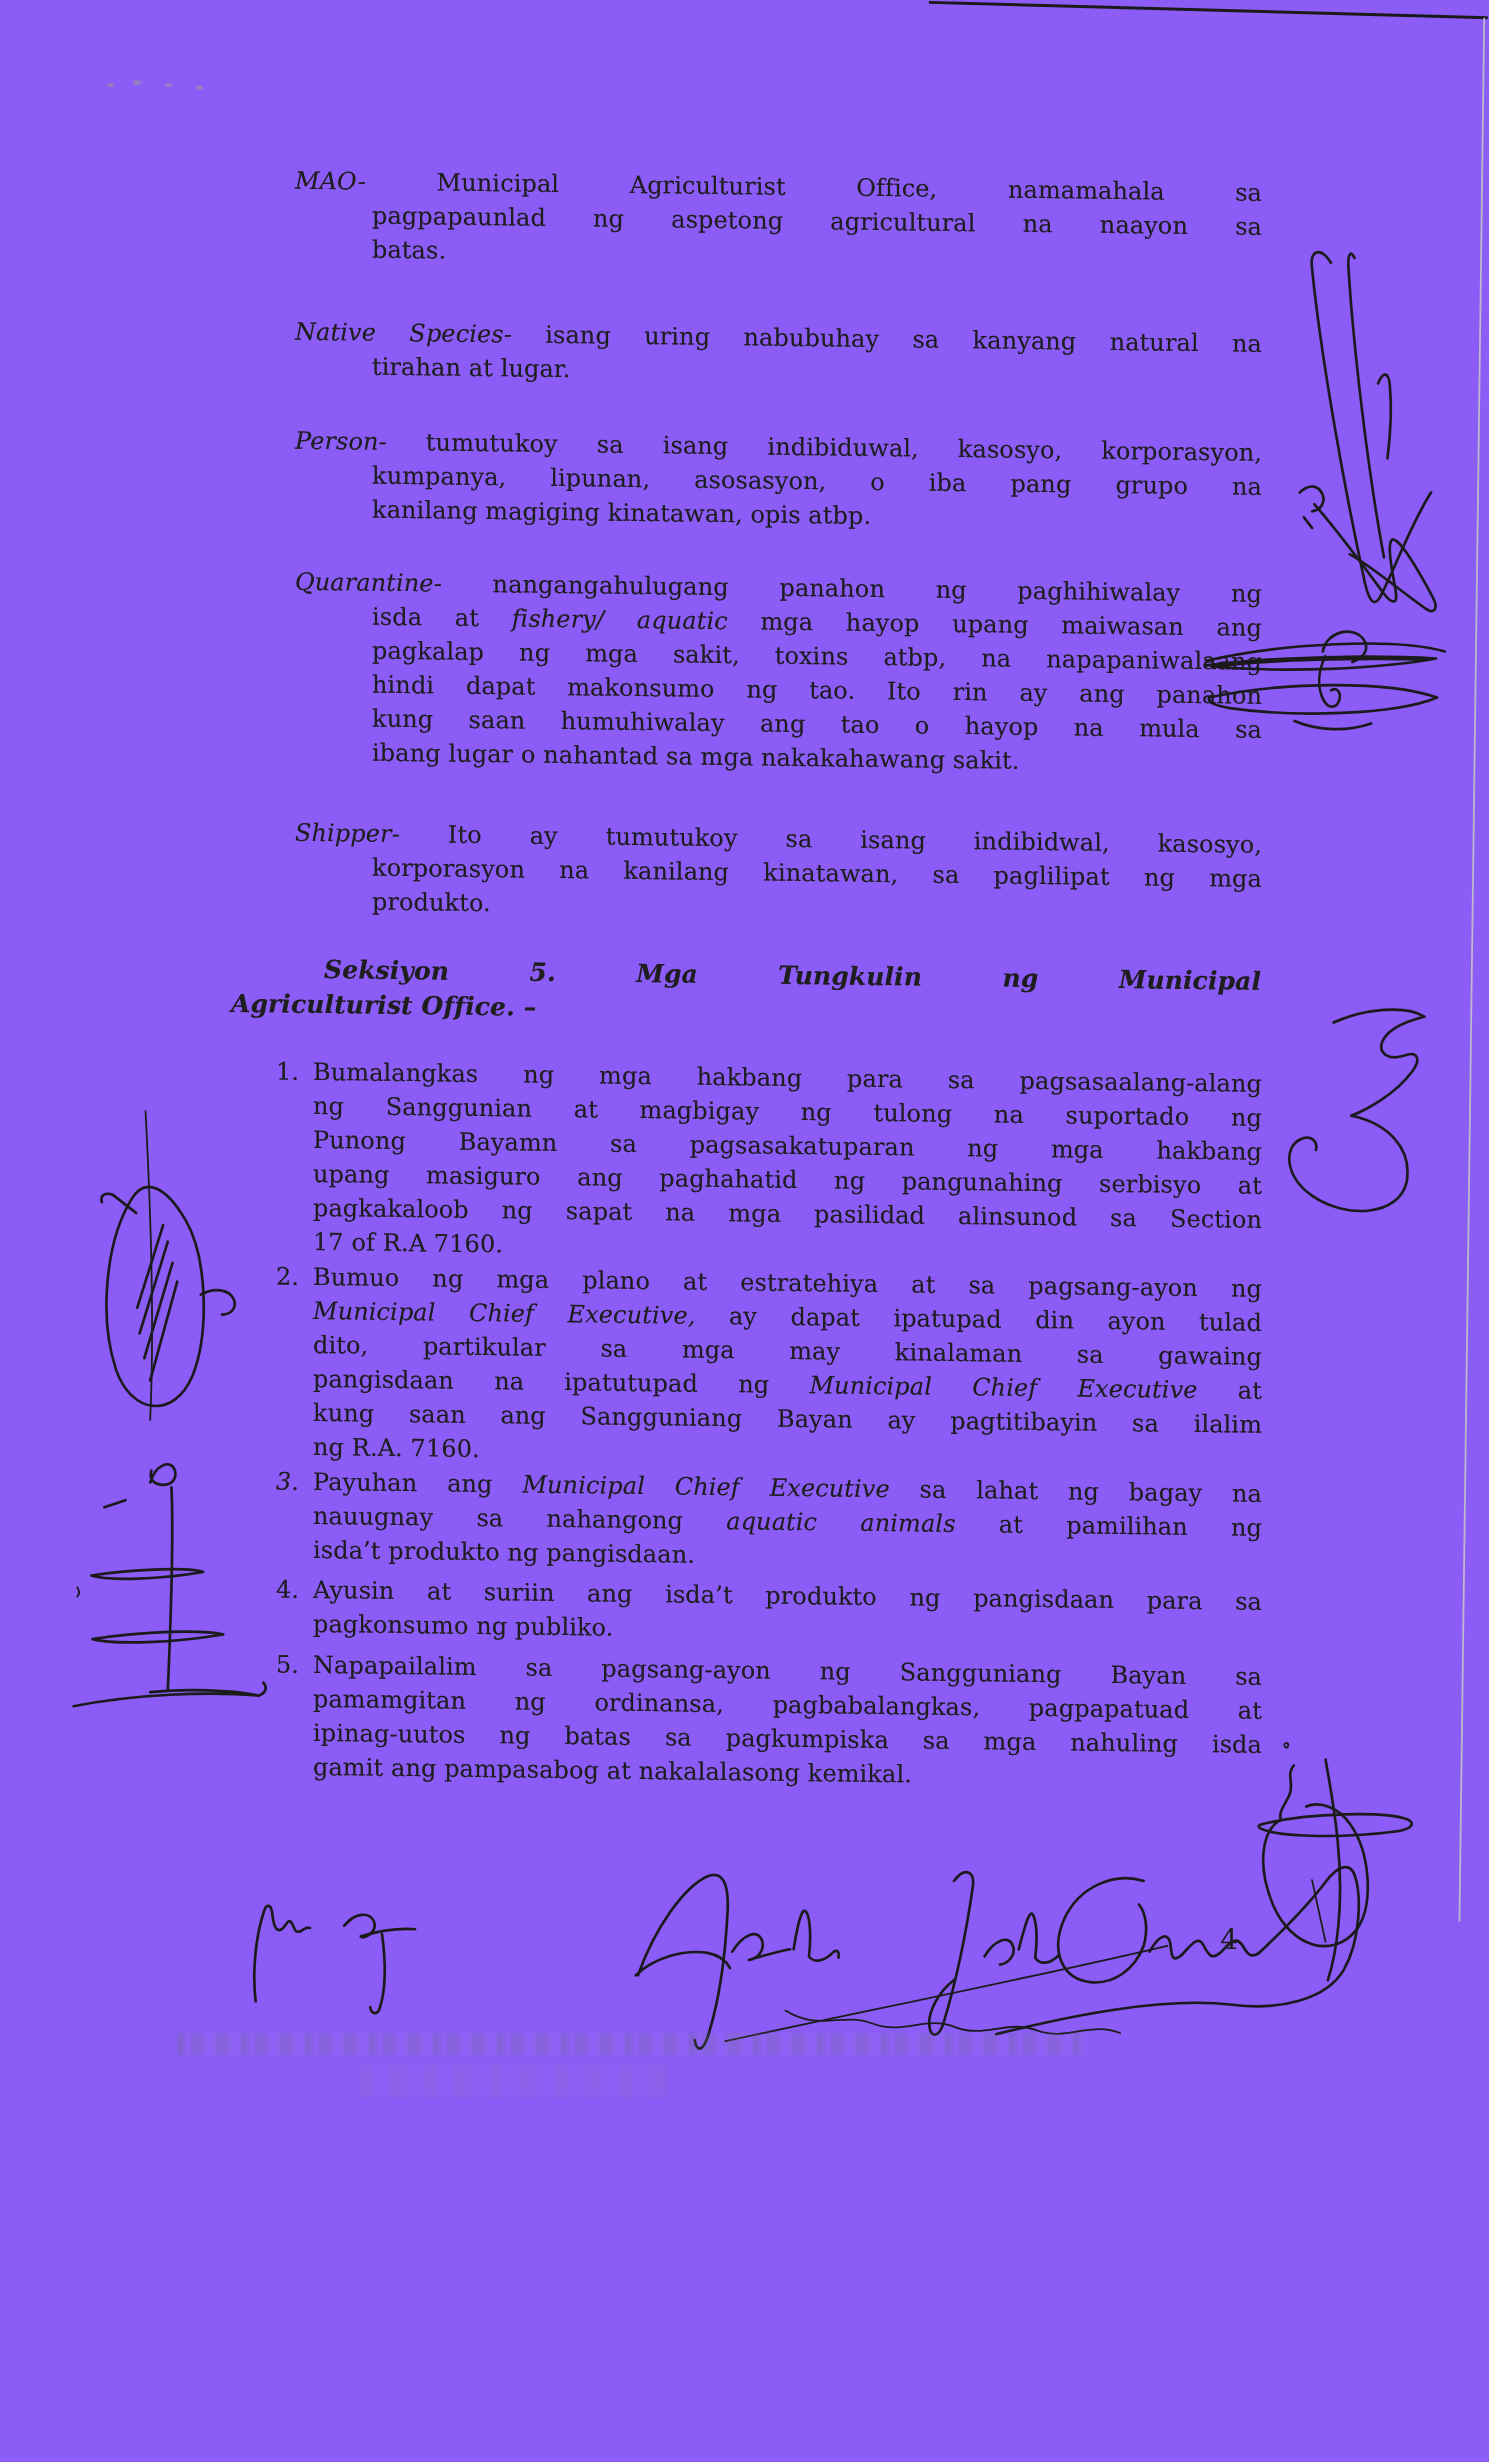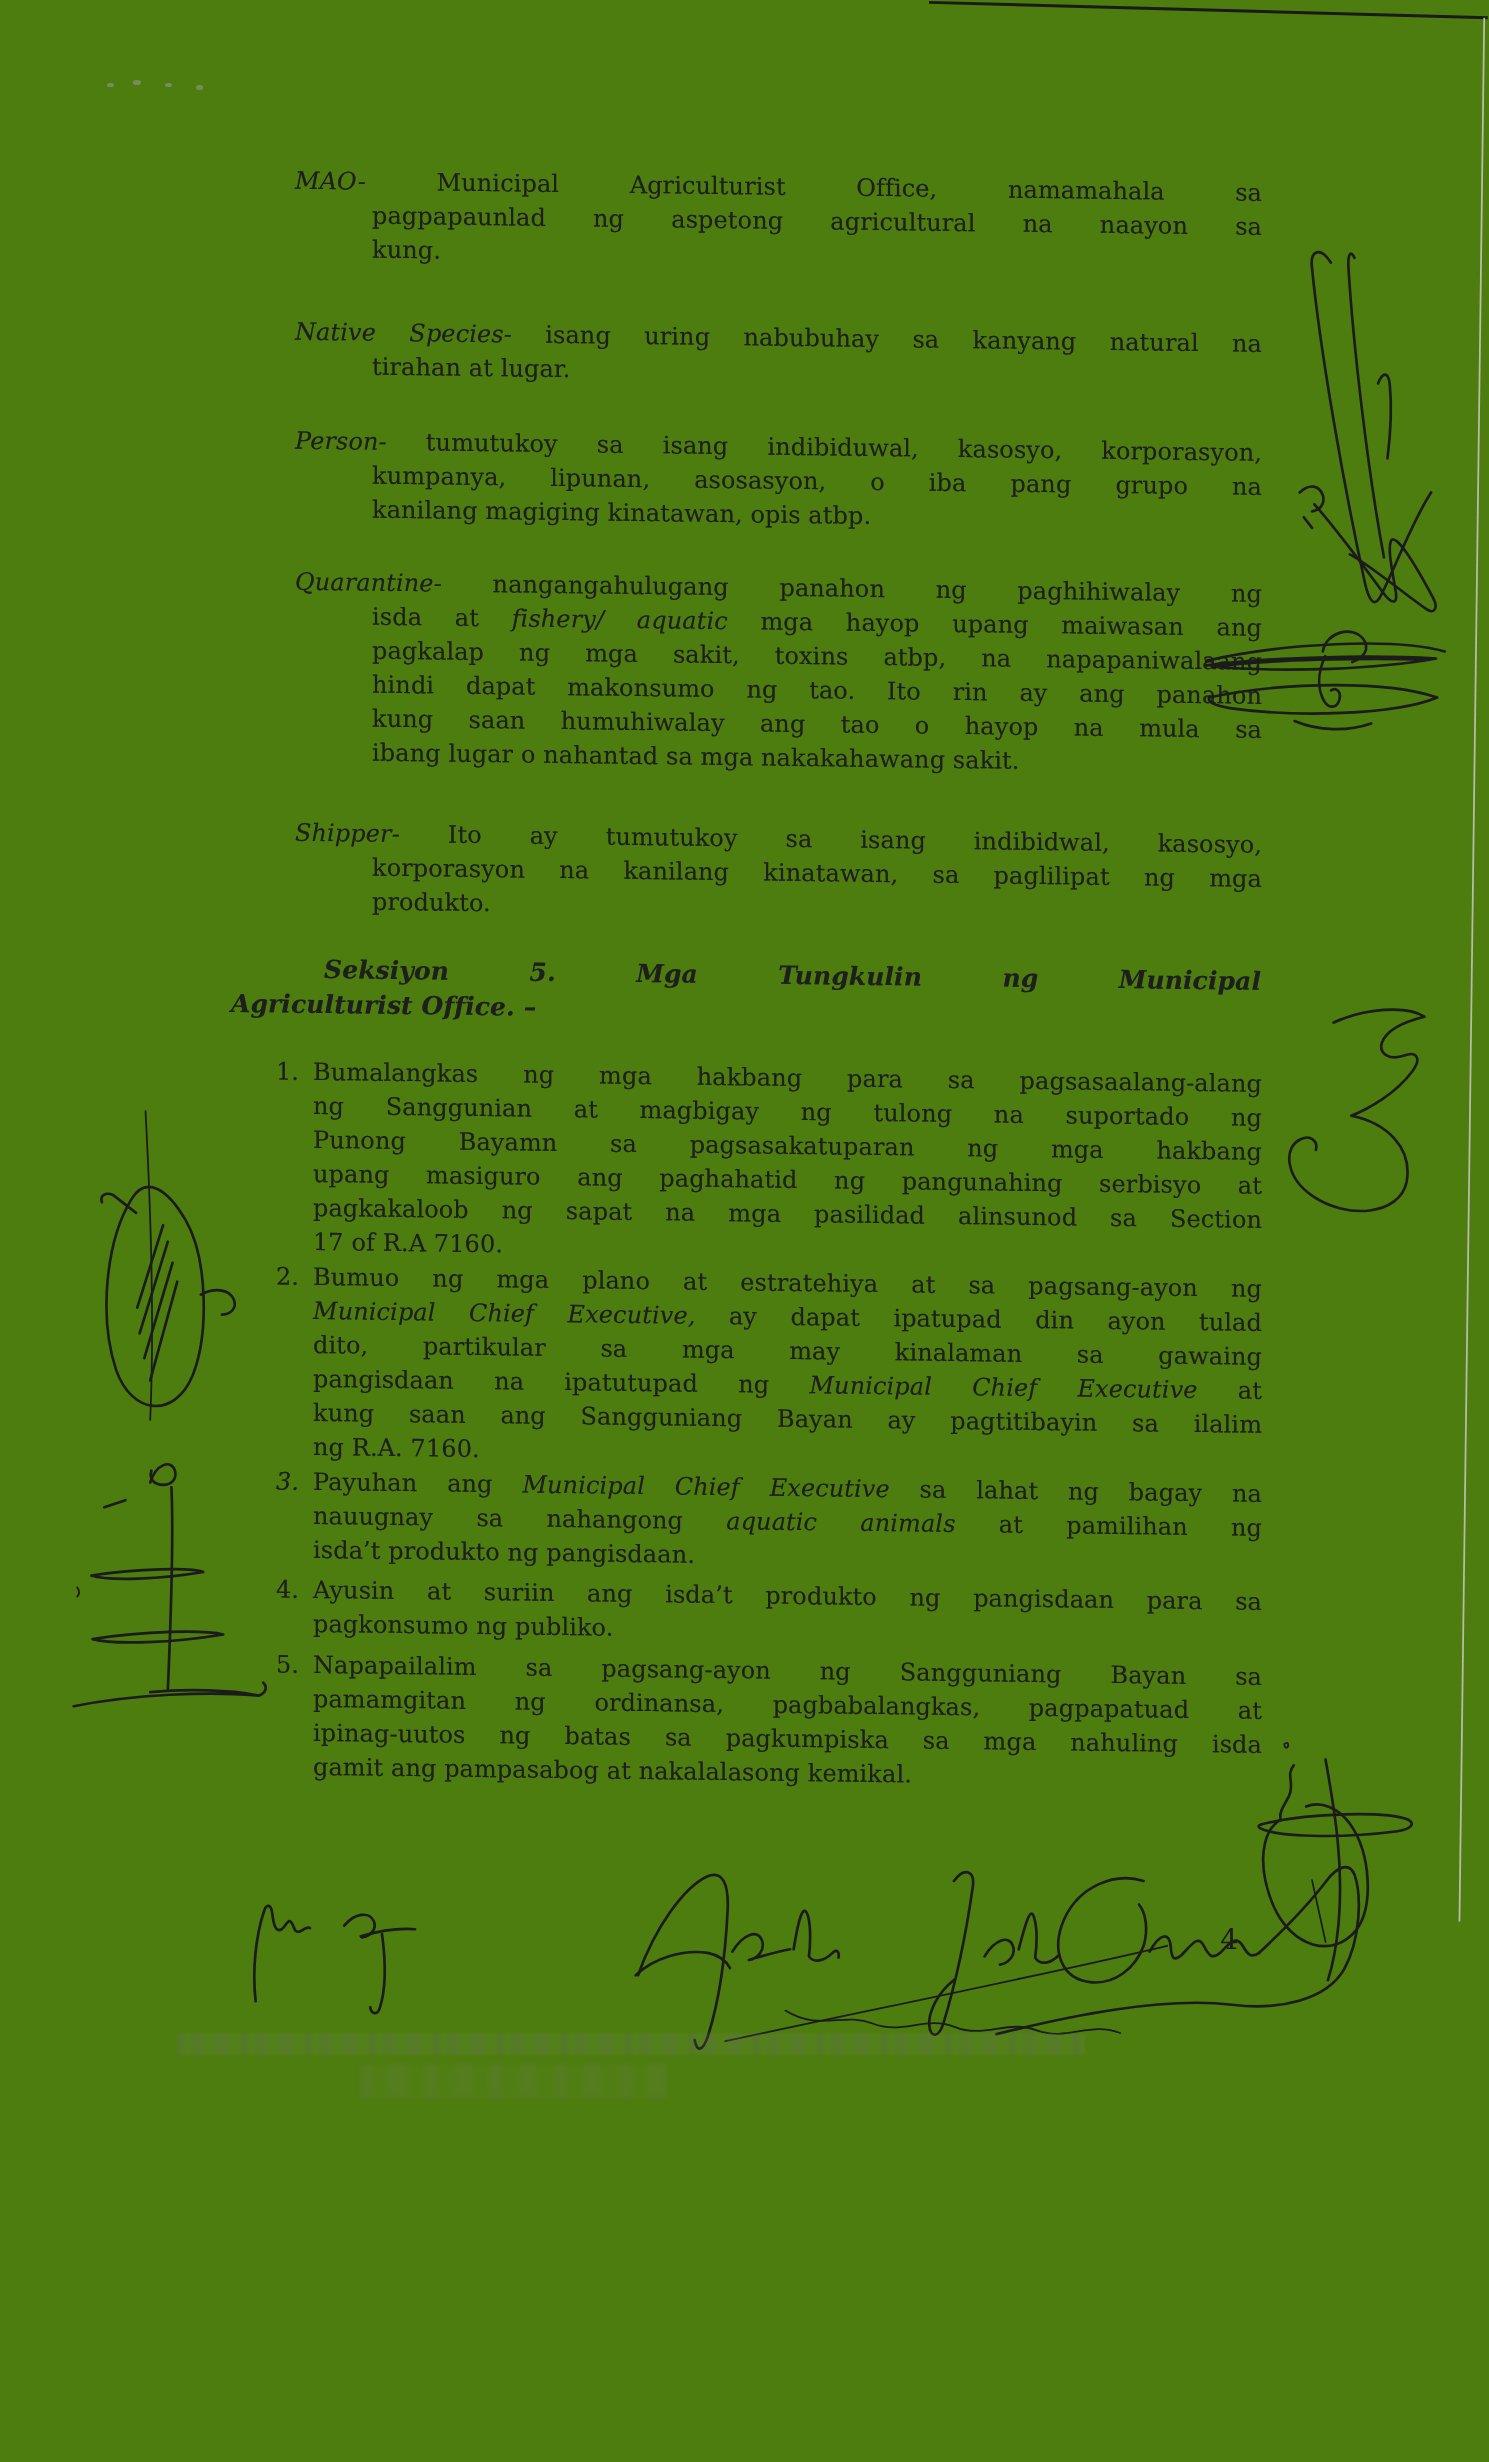--- a/index.html
+++ b/index.html
@@ -1,18 +1,18 @@
 <!DOCTYPE html>
 <html style="font-size:9.4px"><head>
 <meta charset="utf-8">
 <style>
   html,body{margin:0;padding:0;background:#e8e8e8;}
   .page{
     position:relative;width:1489px;height:2462px;margin:0 auto;
-    background:#4d7c0f;overflow:hidden;
+    background:#8b5cf6;overflow:hidden;
     font-family:"DejaVu Serif","Liberation Serif",serif;
     color:#1e1e1e;
   }
   
   .content{position:absolute;left:0;top:0;width:1489px;height:2462px;
     transform:skewY(0.72deg);transform-origin:0 0;}
   .block{position:absolute;font-size:24px;line-height:34px;letter-spacing:0.1px;
     text-shadow:0 0 0.6px rgba(25,25,25,.45);}
   .line{display:block;white-space:normal;}
   .just{text-align:justify;text-align-last:justify;}
@@ -44,21 +44,21 @@
 </head>
 <body>
 
 <div class="page">
 
   <div class="content">
 
     <div class="block def" style="top:160px">
         <div class="line just"><span class="it">MAO-</span><span> Municipal Agriculturist Office, namamahala sa</span></div>
         <div class="line just ind"><span>pagpapaunlad ng aspetong agricultural na naayon sa</span></div>
-        <div class="line ind"><span>kung.</span></div>
+        <div class="line ind"><span>batas.</span></div>
       </div>
     <div class="block def" style="top:311px">
         <div class="line just"><span class="it">Native Species-</span><span> isang uring nabubuhay sa kanyang natural na</span></div>
         <div class="line ind"><span>tirahan at lugar.</span></div>
       </div>
     <div class="block def" style="top:420px">
         <div class="line just"><span class="it">Person-</span><span> tumutukoy sa isang indibiduwal, kasosyo, korporasyon,</span></div>
         <div class="line just ind"><span>kumpanya, lipunan, asosasyon, o iba pang grupo na</span></div>
         <div class="line ind"><span>kanilang magiging kinatawan, opis atbp.</span></div>
       </div>

